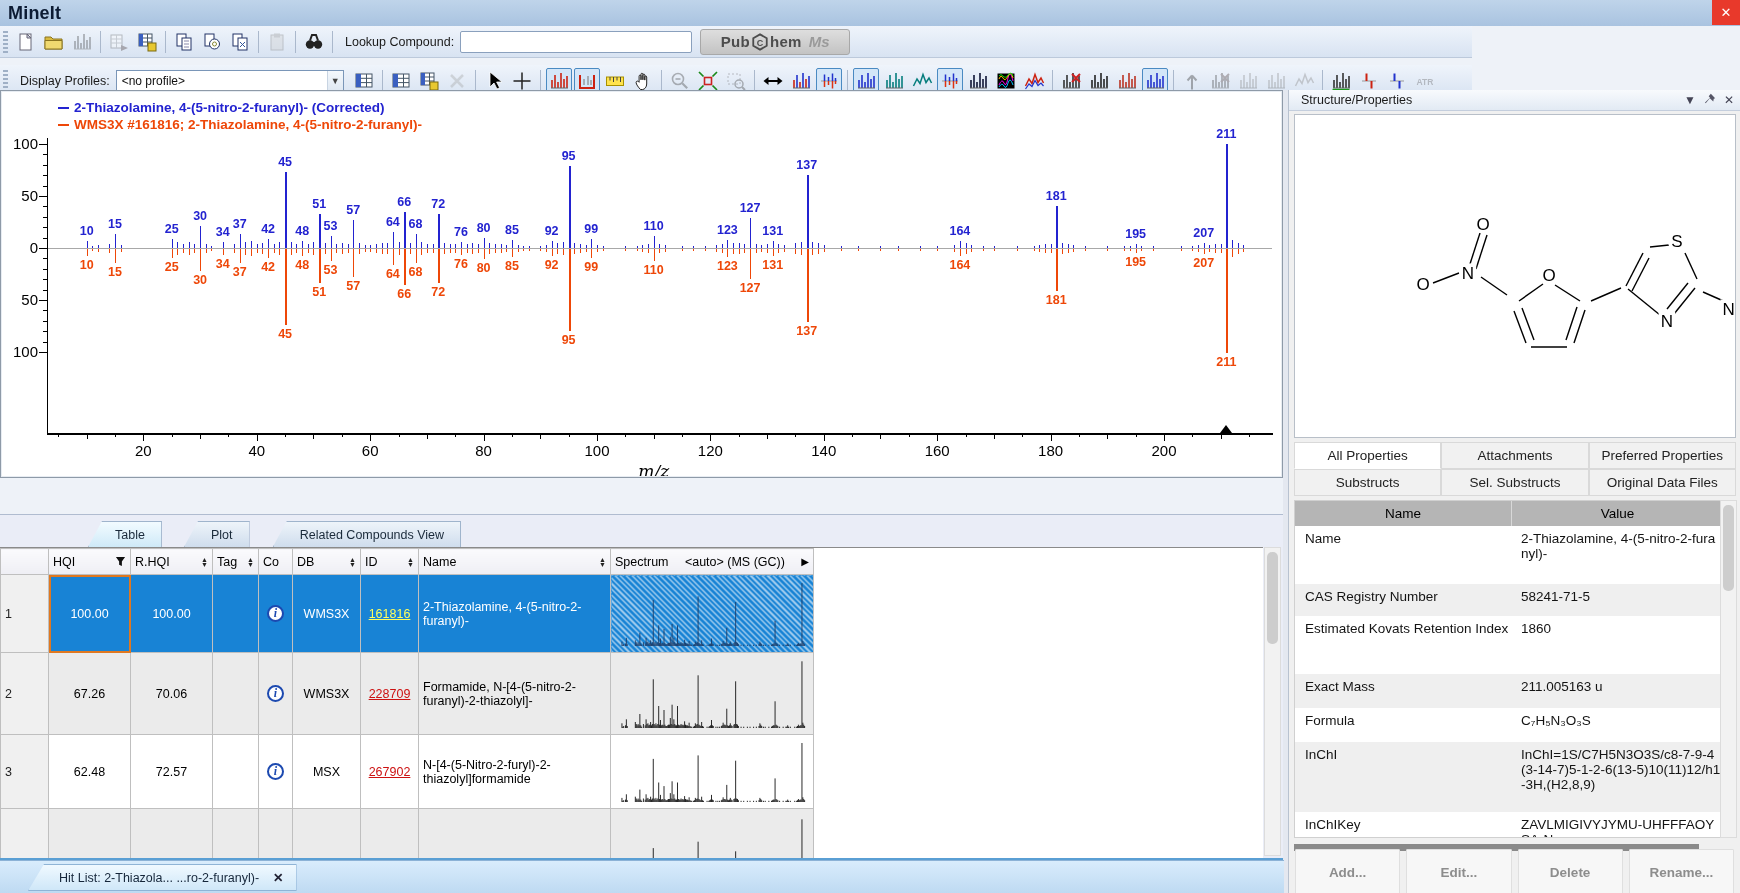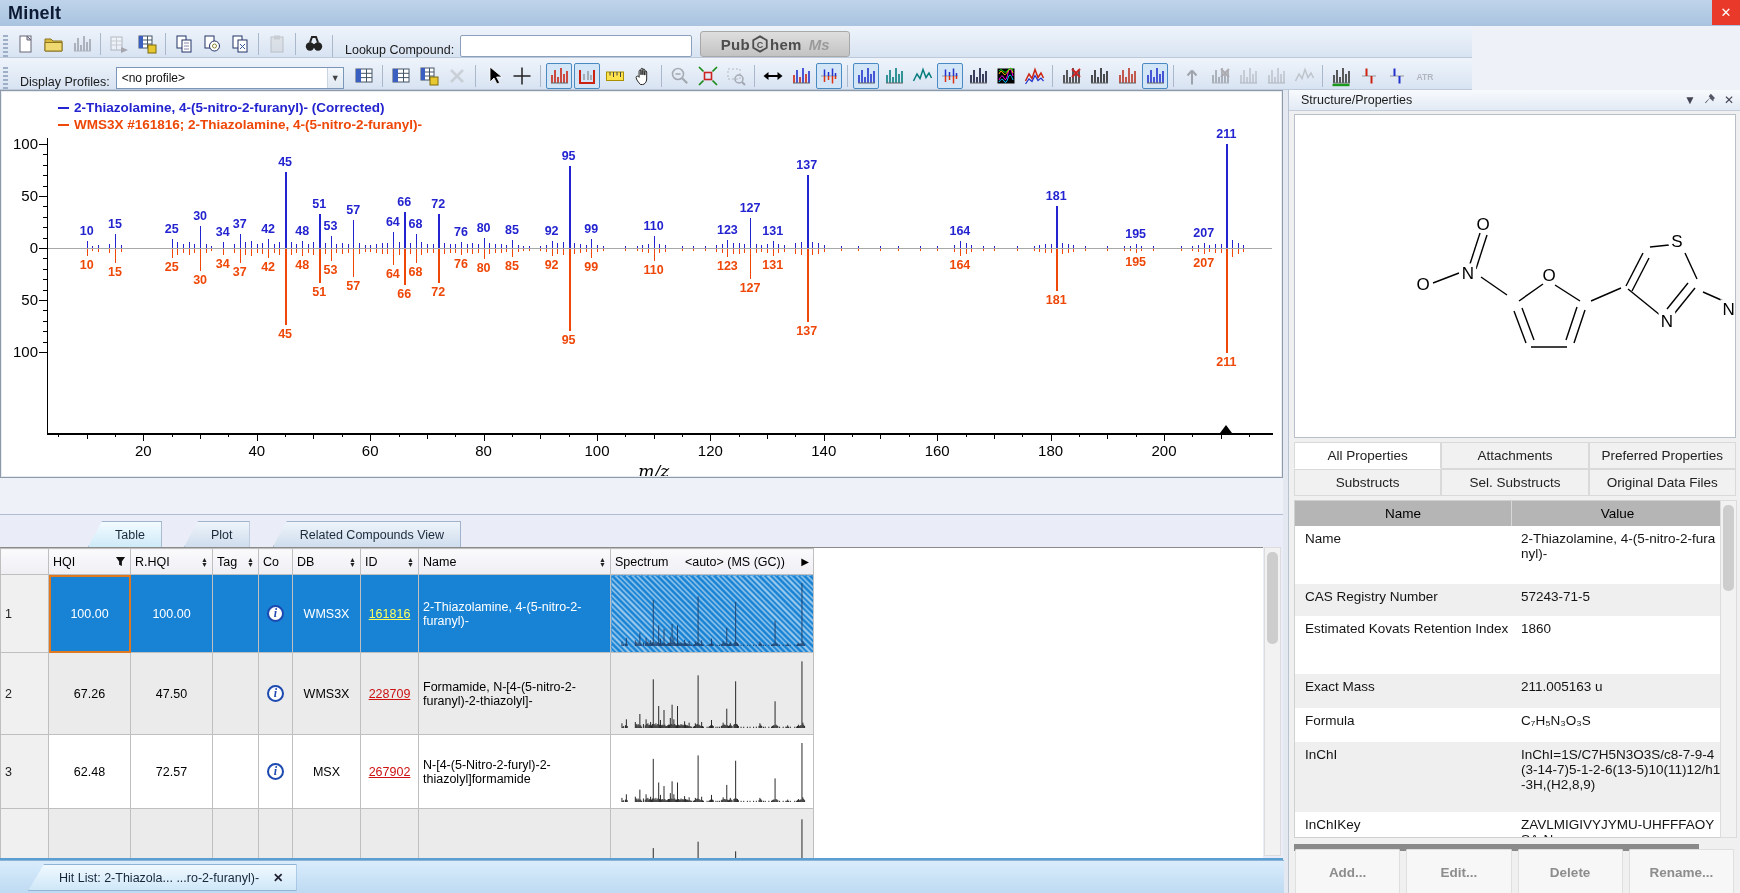--- a/index.html
+++ b/index.html
@@ -10,22 +10,22 @@
   
   .titlebar { position:absolute; left:0; top:0; width:1740px; height:26px;
     background:linear-gradient(#bfd4ea,#a9c3e0); display:flex; align-items:center; }
   .titlebar .wtitle { font-size:18px; font-weight:bold; color:#0c1b33; padding-left:8px; letter-spacing:.2px; }
   .close-btn { position:absolute; right:0; top:0; width:28px; height:25px; background:#e8392b;
     color:#fff; font-size:13px; display:flex; align-items:center; justify-content:center; cursor:pointer; }
 
   
   .toolbar { position:absolute; left:0; width:1472px; height:32px;
     background:linear-gradient(#eff4fb,#d8e3f2); border-bottom:1px solid #bcc9db;
-    display:flex; align-items:flex-end; }
-  .tb1 { top:26px; } .tb2 { top:58px; }
+    display:flex; align-items:center; }
+  .tb1 { top:26px; } .tb2 { top:65px; }
   .grip { width:5px; height:22px; margin:0 4px 0 3px;
     background:repeating-linear-gradient(#9fb0c6 0 2px, transparent 2px 4px); flex:none; }
   .icon-row { display:flex; align-items:center; }
   .tbtn { width:26px; height:26px; display:inline-flex; align-items:center; justify-content:center;
     border:1px solid transparent; border-radius:2px; margin:0 1px; flex:none; }
   .tbtn.active { border:1px solid #4a8ac2; background:#d3e6f8; }
   .tbtn.disabled { opacity:.38; filter:grayscale(.9); }
   .tsep { width:1px; height:22px; background:#aab8cc; margin:0 4px; flex:none; }
   .tlabel { font-size:12.5px; color:#1a1a1a; margin:0 6px 0 8px; white-space:nowrap; }
   .lookup-input { width:232px; height:22px; border:1px solid #8aa0bd; border-radius:2px;
@@ -1099,21 +1099,21 @@
       <td class="ctr" style="">WMS3X</td>
       <td class="ctr" style=""><span class="idlink" style="color:#ffff5c">161816</span></td>
       <td style="">2-Thiazolamine, 4-(5-nitro-2-furanyl)-</td>
       <td class="thumb-sel" style="background-image:repeating-linear-gradient(45deg, rgba(255,255,255,.6) 0 1.5px, transparent 1.5px 4px); padding:0;"><svg width="100%" height="74" viewBox="0 0 205 74" preserveAspectRatio="none">
                   <path d="M11.1 71V66.6M12.0 71V69.7M12.9 71V69.1M14.7 71V68.5M15.6 71V62.8M16.5 71V69.1M24.7 71V65.3M25.6 71V67.2M26.5 71V68.5M27.5 71V67.2M28.4 71V68.5M29.3 71V57.8M30.2 71V68.5M31.1 71V69.7M32.9 71V67.2M34.7 71V68.5M35.6 71V62.8M36.5 71V67.2M37.5 71V66.6M38.4 71V68.5M39.3 71V67.9M40.2 71V65.3M41.1 71V68.5M42.0 71V67.2M42.9 71V25.1M43.8 71V67.2M44.7 71V68.5M45.6 71V66.6M46.5 71V68.5M47.5 71V67.2M48.4 71V50.3M49.3 71V67.9M50.2 71V63.5M51.1 71V68.5M52.0 71V67.9M52.9 71V68.5M53.8 71V54.0M54.7 71V67.9M55.6 71V69.1M56.5 71V69.1M57.5 71V68.5M58.4 71V67.9M59.3 71V67.9M60.2 71V61.6M61.1 71V67.2M62.0 71V49.0M62.9 71V67.9M63.8 71V62.8M64.7 71V67.2M65.6 71V68.5M66.5 71V68.5M67.5 71V50.3M68.4 71V67.9M69.3 71V68.5M70.2 71V68.5M71.1 71V67.2M72.0 71V68.5M72.9 71V67.9M73.8 71V68.5M74.7 71V64.7M75.6 71V67.9M76.5 71V68.5M77.5 71V68.5M78.4 71V69.1M79.3 71V66.0M80.2 71V69.1M81.1 71V69.7M82.0 71V69.7M83.8 71V69.7M84.7 71V69.1M85.6 71V66.6M86.5 71V67.9M87.5 71V67.2M88.4 71V21.3M89.3 71V67.9M90.2 71V68.5M91.1 71V69.1M92.0 71V65.3M92.9 71V69.1M93.8 71V69.7M97.5 71V69.7M99.3 71V69.7M100.2 71V69.1M101.1 71V68.5M102.0 71V63.5M102.9 71V68.5M103.8 71V69.1M106.5 71V69.7M108.4 71V69.7M110.2 71V69.7M112.0 71V69.1M112.9 71V68.5M113.8 71V66.0M114.7 71V67.9M115.6 71V67.9M116.5 71V68.5M117.5 71V52.8M118.4 71V68.5M119.3 71V69.1M120.2 71V68.5M121.1 71V66.6M122.0 71V68.5M122.9 71V69.1M124.7 71V67.9M125.6 71V67.2M126.5 71V27.0M127.5 71V67.2M128.4 71V67.9M129.3 71V69.1M132.0 71V69.7M134.7 71V69.7M138.4 71V69.7M141.1 71V69.7M144.7 71V69.7M147.5 71V69.7M150.2 71V69.1M151.1 71V66.6M152.0 71V67.9M152.9 71V69.1M154.7 71V69.7M156.5 71V69.7M160.2 71V69.7M162.9 71V69.7M163.8 71V69.1M164.7 71V68.5M165.6 71V68.5M166.5 71V45.9M167.5 71V67.9M168.4 71V68.5M169.3 71V69.1M171.1 71V69.7M174.7 71V69.7M177.5 71V69.7M178.4 71V69.7M179.3 71V68.5M180.2 71V69.7M182.0 71V69.7M186.5 71V69.7M188.4 71V69.7M189.3 71V69.1M190.2 71V67.9M191.1 71V69.1M192.0 71V68.5M192.9 71V68.5M193.8 71V8.1M194.7 71V66.0M195.6 71V67.9M196.5 71V69.1" stroke="#1b3a66" stroke-width="0.9" fill="none"></path>
                 </svg></td>
     </tr>
             <tr class="" style="height:78px">
       <td class="cnum">2</td>
       <td class="ctr" style="background:#ebebeb;">67.26</td>
-      <td class="ctr" style="background:#ebebeb;">47.50</td>
+      <td class="ctr" style="background:#ebebeb;">70.06</td>
       <td style="background:#ebebeb;"></td>
       <td class="ctr" style="background:#ebebeb;"><span class="info-ic">i</span></td>
       <td class="ctr" style="background:#ebebeb;">WMS3X</td>
       <td class="ctr" style="background:#ebebeb;"><span class="idlink" style="color:#cc1111">228709</span></td>
       <td style="background:#ebebeb;">Formamide, N-[4-(5-nitro-2-furanyl)-2-thiazolyl]-</td>
       <td class="" style="background:#ebebeb; padding:0;"><svg width="100%" height="78" viewBox="0 0 205 78" preserveAspectRatio="none">
                   <path d="M11.1 75V70.3M12.0 75V73.7M12.9 75V73.0M14.7 75V72.3M15.6 75V66.3M16.5 75V73.0M24.7 75V69.0M25.6 75V71.0M26.5 75V72.3M27.5 75V71.0M28.4 75V72.3M29.3 75V61.0M30.2 75V72.3M31.1 75V73.7M32.9 75V71.0M34.7 75V72.3M35.6 75V66.3M36.5 75V71.0M37.5 75V70.3M38.4 75V72.3M39.3 75V71.7M40.2 75V69.0M41.1 75V72.3M42.0 75V71.0M42.9 75V26.3M43.8 75V71.0M44.7 75V72.3M45.6 75V70.3M46.5 75V72.3M47.5 75V71.0M48.4 75V53.0M49.3 75V71.7M50.2 75V67.0M51.1 75V72.3M52.0 75V71.7M52.9 75V72.3M53.8 75V57.0M54.7 75V71.7M55.6 75V73.0M56.5 75V73.0M57.5 75V72.3M58.4 75V71.7M59.3 75V71.7M60.2 75V65.0M61.1 75V71.0M62.0 75V51.7M62.9 75V71.7M63.8 75V66.3M64.7 75V71.0M65.6 75V72.3M66.5 75V72.3M67.5 75V53.0M68.4 75V71.7M69.3 75V72.3M70.2 75V72.3M71.1 75V71.0M72.0 75V72.3M72.9 75V71.7M73.8 75V72.3M74.7 75V68.3M75.6 75V71.7M76.5 75V72.3M77.5 75V72.3M78.4 75V73.0M79.3 75V69.7M80.2 75V73.0M81.1 75V73.7M82.0 75V73.7M83.8 75V73.7M84.7 75V73.0M85.6 75V70.3M86.5 75V71.7M87.5 75V71.0M88.4 75V22.3M89.3 75V71.7M90.2 75V72.3M91.1 75V73.0M92.0 75V69.0M92.9 75V73.0M93.8 75V73.7M97.5 75V73.7M99.3 75V73.7M100.2 75V73.0M101.1 75V72.3M102.0 75V67.0M102.9 75V72.3M103.8 75V73.0M106.5 75V73.7M108.4 75V73.7M110.2 75V73.7M112.0 75V73.0M112.9 75V72.3M113.8 75V69.7M114.7 75V71.7M115.6 75V71.7M116.5 75V72.3M117.5 75V55.7M118.4 75V72.3M119.3 75V73.0M120.2 75V72.3M121.1 75V70.3M122.0 75V72.3M122.9 75V73.0M124.7 75V71.7M125.6 75V71.0M126.5 75V28.3M127.5 75V71.0M128.4 75V71.7M129.3 75V73.0M132.0 75V73.7M134.7 75V73.7M138.4 75V73.7M141.1 75V73.7M144.7 75V73.7M147.5 75V73.7M150.2 75V73.0M151.1 75V70.3M152.0 75V71.7M152.9 75V73.0M154.7 75V73.7M156.5 75V73.7M160.2 75V73.7M162.9 75V73.7M163.8 75V73.0M164.7 75V72.3M165.6 75V72.3M166.5 75V48.3M167.5 75V71.7M168.4 75V72.3M169.3 75V73.0M171.1 75V73.7M174.7 75V73.7M177.5 75V73.7M178.4 75V73.7M179.3 75V72.3M180.2 75V73.7M182.0 75V73.7M186.5 75V73.7M188.4 75V73.7M189.3 75V73.0M190.2 75V71.7M191.1 75V73.0M192.0 75V72.3M192.9 75V72.3M193.8 75V8.3M194.7 75V69.7M195.6 75V71.7M196.5 75V73.0" stroke="#111111" stroke-width="0.9" fill="none"></path>
                 </svg></td>
     </tr>
             <tr class="" style="height:70px">
@@ -1214,21 +1214,21 @@
         <div class="pg-header">
       <div style="width:218px; border-right:1px solid #d8d8d8;">Name</div>
       <div style="width:212px;">Value</div>
         </div>
         <div class="pg-row" style="min-height:58px; background:#ffffff;">
       <div class="pg-name">Name</div>
       <div class="pg-val">2-Thiazolamine, 4-(5-nitro-2-furanyl)-</div>
         </div>
         <div class="pg-row" style="min-height:32px; background:#efefef;">
       <div class="pg-name">CAS Registry Number</div>
-      <div class="pg-val"> 57243-71-5</div>
+      <div class="pg-val"> 58241-71-5</div>
         </div>
         <div class="pg-row" style="min-height:58px; background:#ffffff;">
       <div class="pg-name">Estimated Kovats Retention Index</div>
       <div class="pg-val">1860</div>
         </div>
         <div class="pg-row" style="min-height:34px; background:#efefef;">
       <div class="pg-name">Exact Mass</div>
       <div class="pg-val">211.005163 u</div>
         </div>
         <div class="pg-row" style="min-height:34px; background:#ffffff;">

